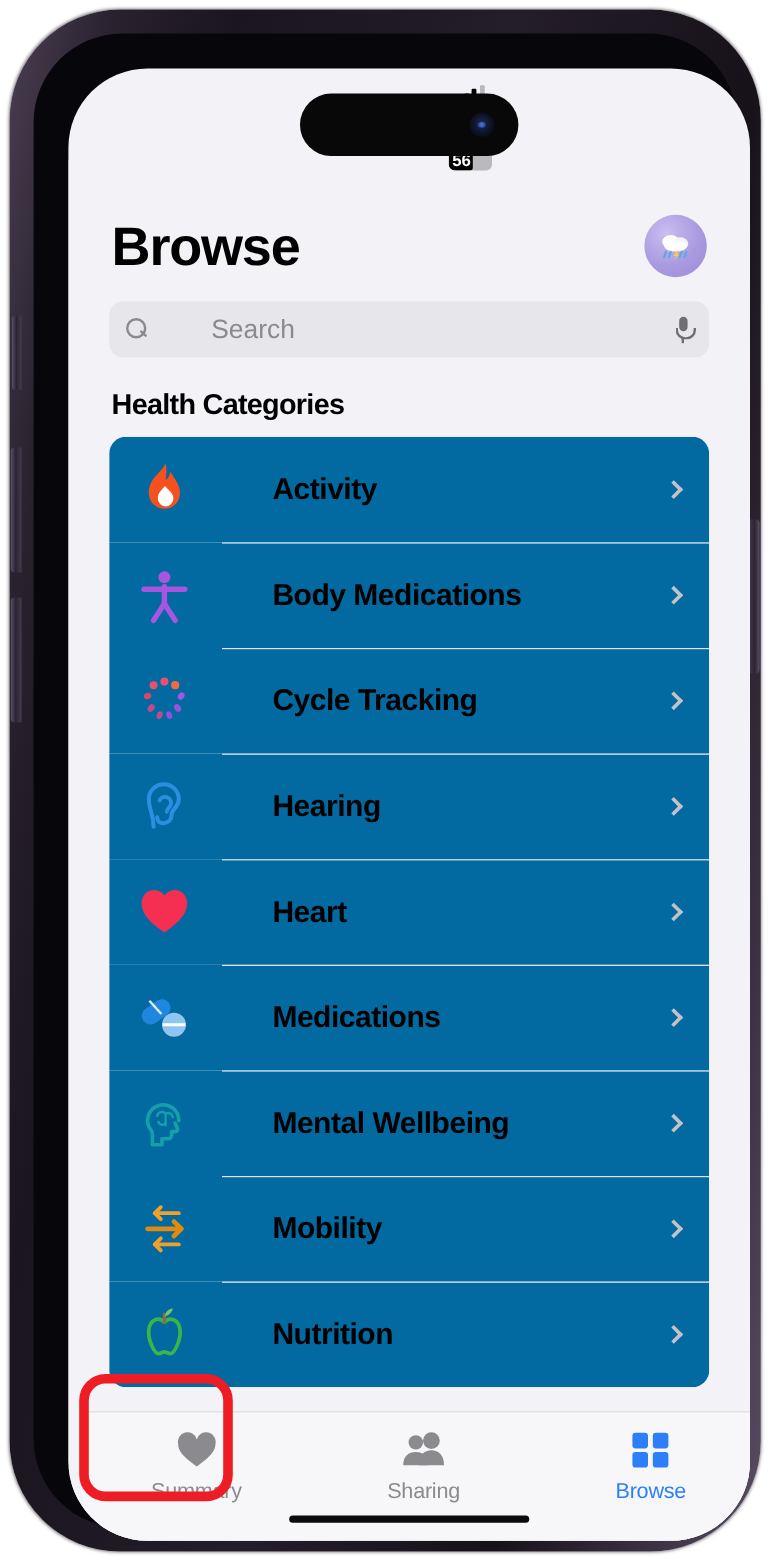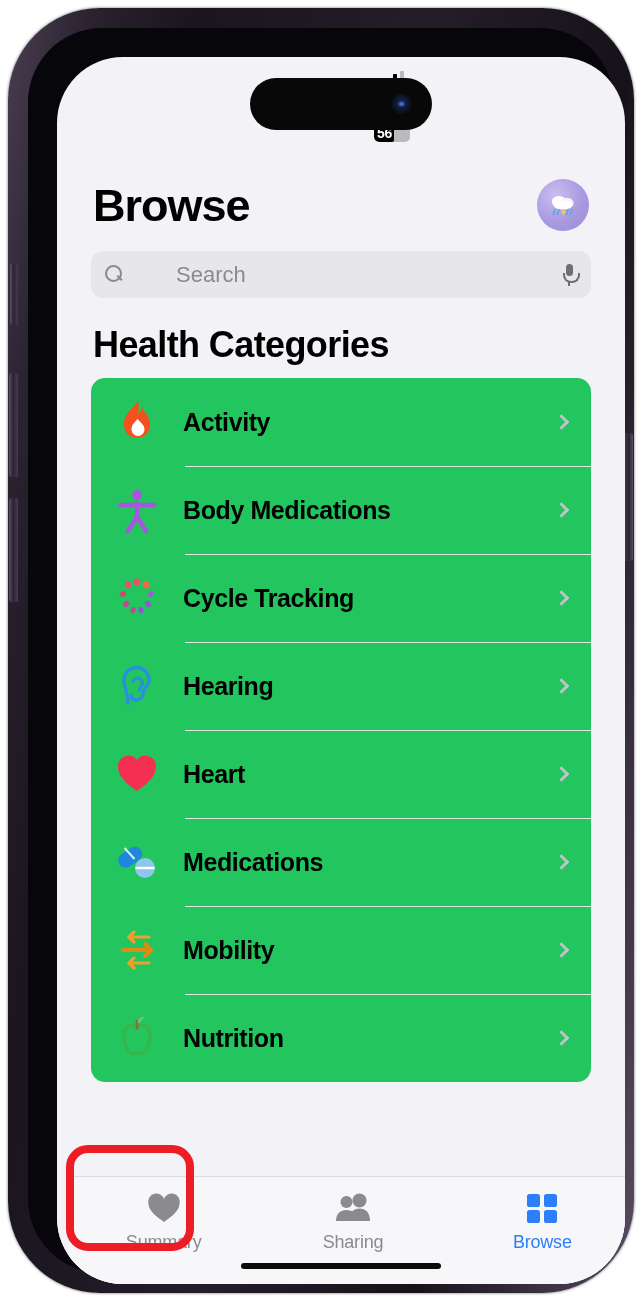--- a/index.html
+++ b/index.html
@@ -145,30 +145,30 @@
     content:""; position:absolute; left:1.5px; top:9px; width:13px; height:8px;
     border:2px solid #6e6e73; border-top:none; border-radius:0 0 8px 8px;
   }
   #mic-stem{
     position:absolute; left:7px; bottom:0; width:2px; height:4px; background:#6e6e73;
   }
 
   
   #section-title{
     margin:26px 0 12px 36px;
-    font-size:36px; font-weight:700; color:#000; letter-spacing:-.6px;
+    font-size:24px; font-weight:700; color:#000; letter-spacing:-.6px;
   }
 
   
   #category-card{
     margin:0 34px; background:#fff; border-radius:14px; overflow:hidden;
   }
   .category-row{
     display:flex; align-items:center; height:88px; padding-left:18px; position:relative;
-    background:#22c55e; cursor:default;
+    background:#0369a1; cursor:default;gap:44px;
   }
   .category-row + .category-row::before{
     content:""; position:absolute; left:94px; right:0; top:0; height:1px; background:#e3e3e6;
   }
   .cat-icon{
     width:56px; height:56px; flex:0 0 auto;
     display:flex; align-items:center; justify-content:center;
   }
   .cat-label{
     margin-left:18px; font-size:25px; font-weight:700; color:#000; letter-spacing:-.4px;
@@ -346,20 +346,32 @@
                 <rect x="2" y="12" width="26" height="14.5" rx="7.2" fill="#1f87dd" transform="rotate(-35 15 19)"></rect>
                 <path d="M9.5 10 l10 11" stroke="#ffffff" stroke-width="2" opacity=".85"></path>
                 <circle cx="30" cy="30" r="10" fill="#8fc6ef"></circle>
                 <path d="M20.5 30 h19" stroke="#ffffff" stroke-width="2.4"></path>
               </svg>
             </span>
             <span class="cat-label">Medications</span>
             <span class="chevron"></span>
           </div>
 
+          <div class="category-row">
+            <span class="cat-icon">
+              <svg width="44" height="48" viewBox="0 0 44 48">
+                <path d="M34 22 a13 13 0 1 0-23 8 c1.5 2 1 4 1 6 v6 h8 v-5 h5 a3 3 0 0 0 3-3 v-3 h3 a2 2 0 0 0 1.6-3.2 L31 24" stroke="#14a0a8" stroke-width="3" fill="none" stroke-linejoin="round" stroke-linecap="round"></path>
+                <path d="M16 18 a4 4 0 0 1 7-2 a4 4 0 0 1 6 3" stroke="#14a0a8" stroke-width="2.1" fill="none" stroke-linecap="round"></path>
+                <path d="M17 23 a3.5 3.5 0 0 0 6 1" stroke="#14a0a8" stroke-width="2.1" fill="none" stroke-linecap="round"></path>
+                <path d="M23 16 v10" stroke="#14a0a8" stroke-width="1.9" fill="none" stroke-linecap="round"></path>
+              </svg>
+            </span>
+            <span class="cat-label">Mental Wellbeing</span>
+            <span class="chevron"></span>
+          </div>
 
           <div class="category-row">
             <span class="cat-icon">
               <svg width="44" height="48" viewBox="0 0 44 48">
                 <path d="M34 11 H14" stroke="#f0a02a" stroke-width="3.2" stroke-linecap="round"></path>
                 <path d="M19 6 L14 11 L19 16" stroke="#f0a02a" stroke-width="3.2" fill="none" stroke-linecap="round" stroke-linejoin="round"></path>
                 <path d="M8 24 H36" stroke="#e08a10" stroke-width="4" stroke-linecap="round"></path>
                 <path d="M30 18 L36 24 L30 30" stroke="#e08a10" stroke-width="4" fill="none" stroke-linecap="round" stroke-linejoin="round"></path>
                 <path d="M34 37 H14" stroke="#f0a02a" stroke-width="3.2" stroke-linecap="round"></path>
                 <path d="M19 32 L14 37 L19 42" stroke="#f0a02a" stroke-width="3.2" fill="none" stroke-linecap="round" stroke-linejoin="round"></path>

